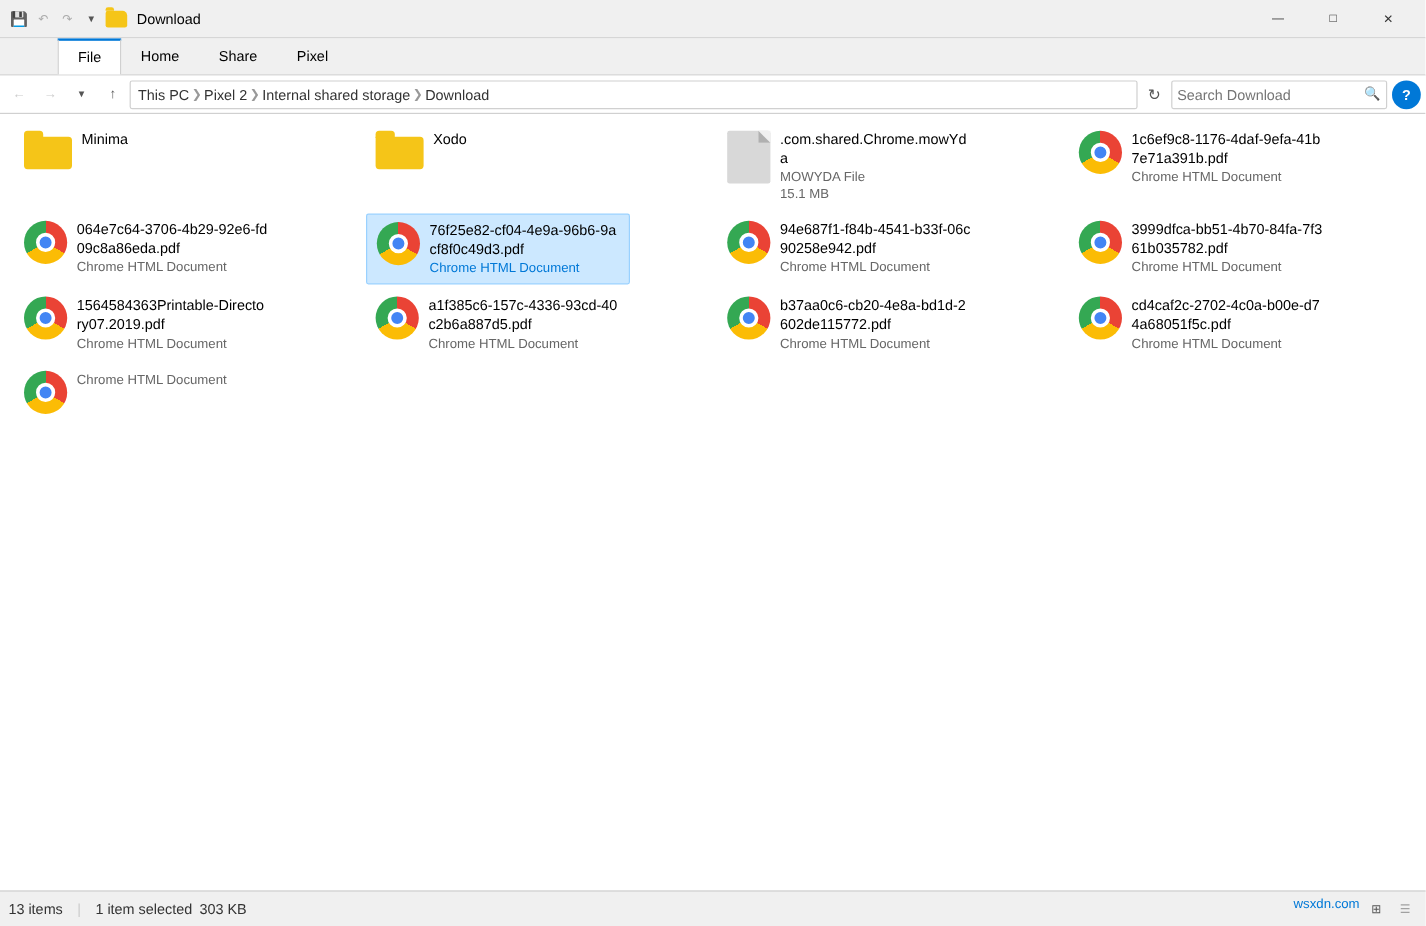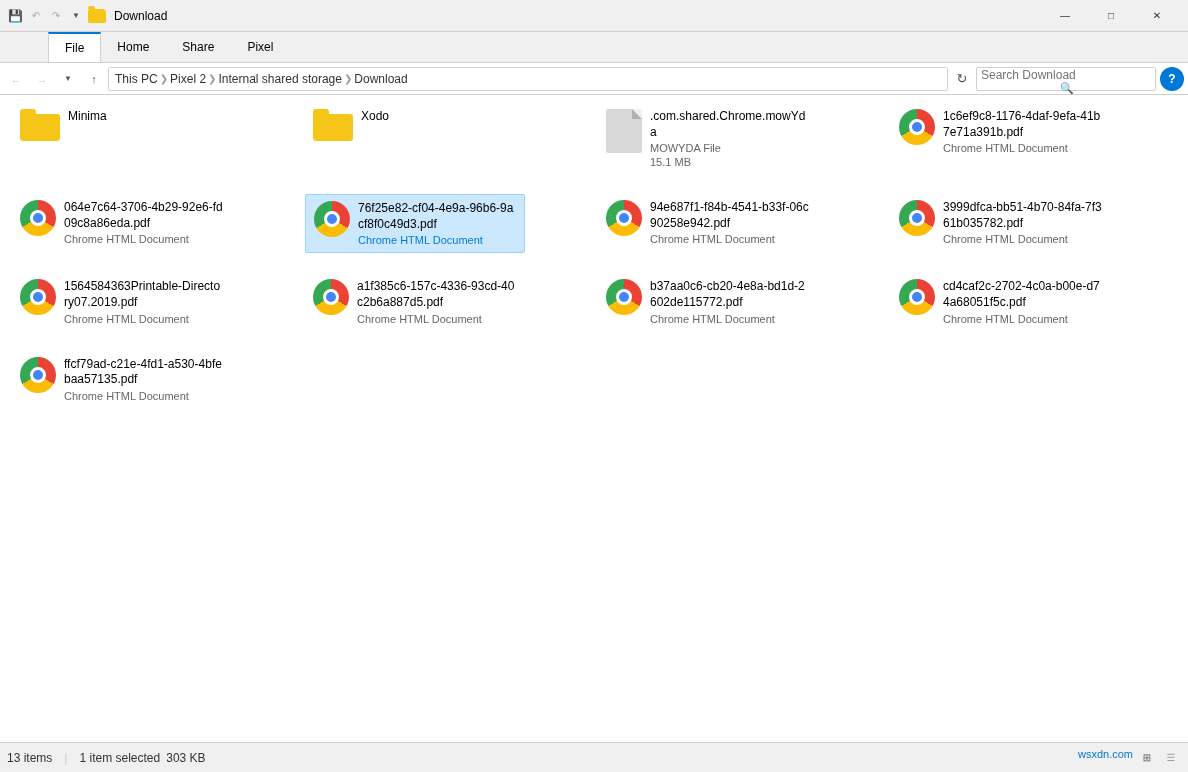--- a/index.html
+++ b/index.html
@@ -60,40 +60,39 @@
     .address-separator { color: #999; margin: 0 2px; font-size: 10px; }
     .address-part { color: #333; cursor: pointer; }
     .refresh-btn { width: 24px; height: 24px; display: flex; align-items: center; justify-content: center; cursor: pointer; color: #555; font-size: 13px; }
     .search-box {
       width: 180px; height: 24px;
       border: 1px solid #d0d0d0;
       border-radius: 2px;
       display: flex; align-items: center;
       padding: 0 4px;
       background: #fff;
-      flex-direction: column;
     }
     .search-box input {
       border: none; outline: none; font-size: 12px; color: #333; width: 100%; background: transparent;
     }
     .search-icon { color: #555; font-size: 11px; margin-left: 2px; }
     .question-btn { width: 24px; height: 24px; display: flex; align-items: center; justify-content: center; cursor: pointer; background: #0078d7; border-radius: 50%; color: #fff; font-size: 12px; font-weight: bold; margin-left: 2px; }
 
     
     .file-area {
       background: #fff;
       flex: 1;
       padding: 8px 12px;
       overflow-y: auto;
       height: calc(772px - 32px - 30px - 32px - 30px);
     }
     .file-grid {
       display: grid;
       grid-template-columns: repeat(4, 1fr);
-      gap: 20px 8px;
+      gap: 4px 8px;
       align-content: start;
     }
     .file-item {
       display: flex;
       flex-direction: column;
       align-items: flex-start;
       padding: 6px 8px;
       border-radius: 2px;
       cursor: pointer;
       max-width: 220px;
@@ -355,21 +354,20 @@
 
     <div class="file-item">
       <div class="file-row">
         <div class="file-icon">
           <div style="position:relative; width:36px; height:36px;">
             <div style="width:36px; height:36px; border-radius:50%; background: conic-gradient(#ea4335 0deg 120deg, #fbbc05 120deg 240deg, #34a853 240deg 360deg);"></div>
             <div style="position:absolute; top:50%; left:50%; transform:translate(-50%,-50%); width:16px; height:16px; border-radius:50%; background:#4285f4; border:3px solid #fff;"></div>
           </div>
         </div>
         <div>
-          <div class="file-name">ffcf79ad-c21e-4fd1-a530-4bfebaa57135.pdf</div>
           <div class="file-type">Chrome HTML Document</div>
         </div>
       </div>
     </div>
 
   </div>
 </div>
 
 <div class="statusbar">
   <span>13 items</span>

